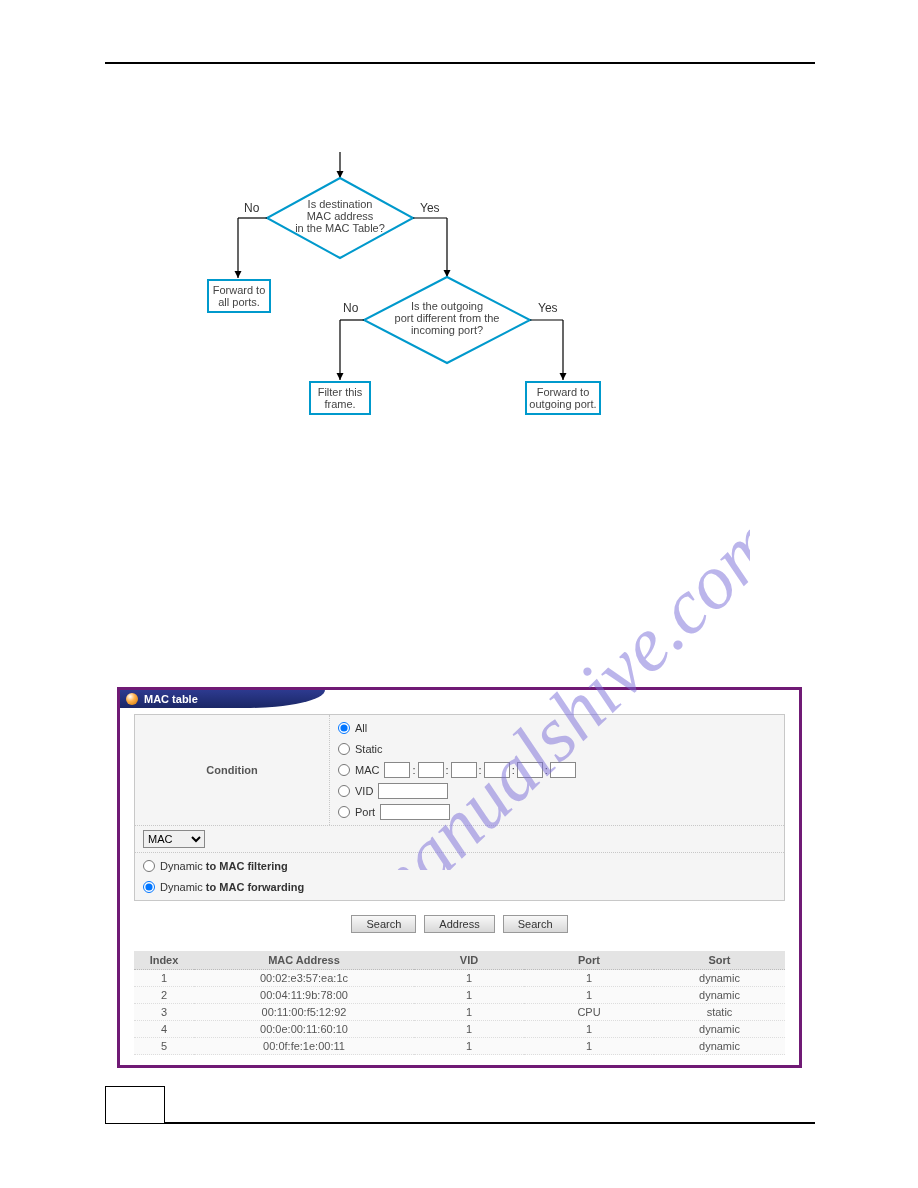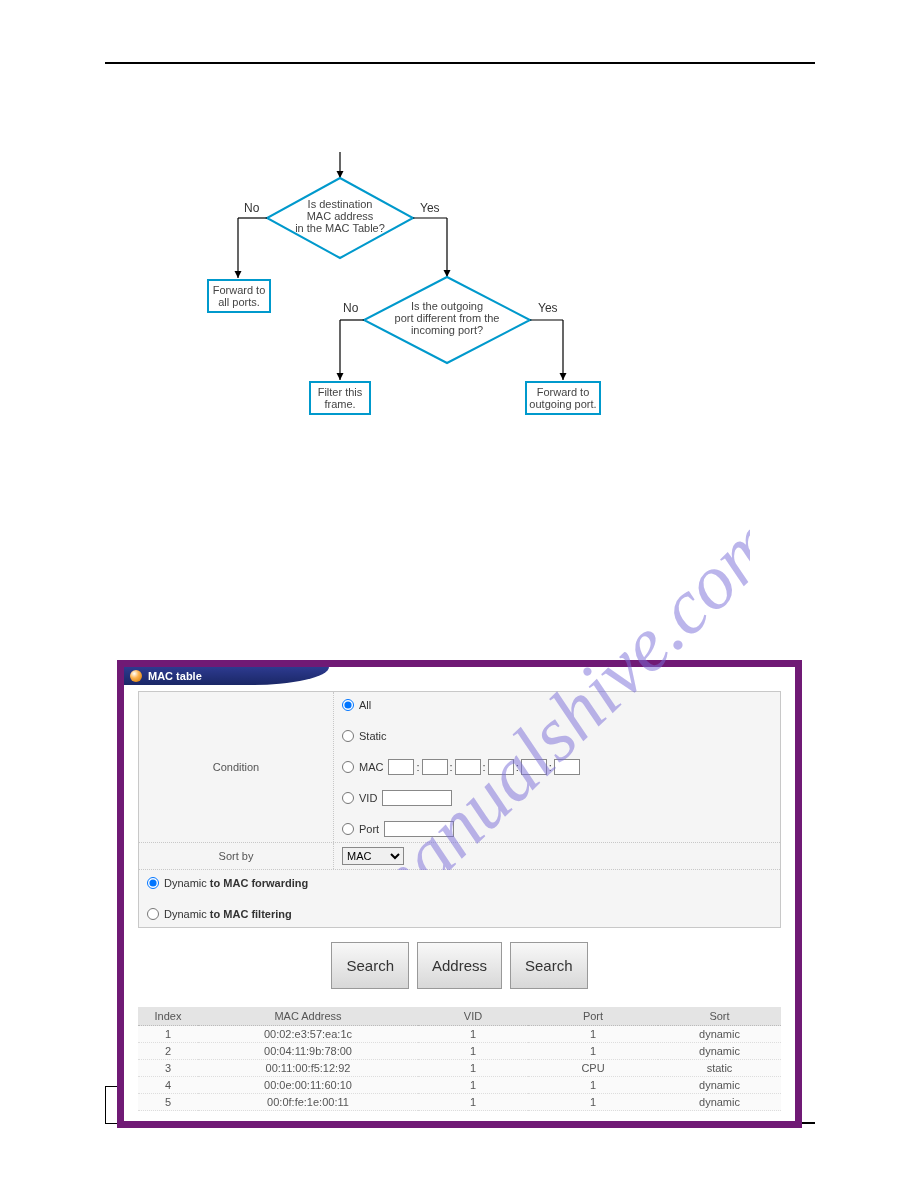--- a/index.html
+++ b/index.html
@@ -85,24 +85,24 @@
       font-family: 'Times New Roman', serif;
       font-style: italic;
       font-size: 78px;
       fill: #7a6dd8;
       opacity: 0.5;
     }
 
     
     .panel {
       position: absolute;
-      top: 660px;
+      top: 687px;
       left: 117px;
       width: 685px;
-      border: 7px solid #701a75;
+      border: 3px solid #701a75;
       background: #fff;
       font-family: Arial, sans-serif;
       font-size: 11px;
       color: #333;
     }
     .panel-header {
       background: linear-gradient(to bottom, #2d3a8f 0%, #1a2766 100%);
       height: 18px;
       border-radius: 0 0 80px 0 / 0 0 18px 0;
       width: 205px;
@@ -133,31 +133,31 @@
       display: flex;
       border-bottom: 1px dotted #c8c8c8;
     }
     .form-row:last-child { border-bottom: none; }
     .form-label-cell {
       width: 195px;
       text-align: center;
       display: flex;
       align-items: center;
       justify-content: center;
-      font-weight: normal;
+      font-weight: bold;
       color: #555;
       border-right: 1px dotted #c8c8c8;
       padding: 4px 0;
     }
     .form-value-cell {
       flex: 1;
       padding: 4px 8px;
       display: flex;
       flex-direction: column;
-      gap: 13px;
+      gap: 3px;
     }
     .radio-line {
       display: flex;
       align-items: center;
       gap: 5px;
       height: 18px;
     }
     .radio-line input[type="radio"] {
       width: 12px;
       height: 12px;
@@ -187,32 +187,32 @@
     }
     .button-row {
       display: flex;
       justify-content: center;
       gap: 8px;
       padding: 14px 0 18px 0;
     }
     .btn {
       background: linear-gradient(to bottom, #f8f8f8, #d8d8d8);
       border: 1px solid #999;
-      padding: 14px 14px;
-      font-size: 15px;
+      padding: 2px 14px;
+      font-size: 11px;
       color: #333;
       cursor: pointer;
     }
     .result-table {
       width: 100%;
       border-collapse: collapse;
     }
     .result-table th {
       background: #e4e4e4;
-      font-weight: normal;
+      font-weight: bold;
       color: #555;
       font-size: 11px;
       padding: 3px 4px;
       text-align: center;
       border-bottom: 1px dotted #bbb;
     }
     .result-table td {
       text-align: center;
       font-size: 11px;
       color: #555;
@@ -319,37 +319,36 @@
           </label>
           <label class="radio-line">
             <input type="radio" name="cond" style="">
             <span>Port</span>
             <input type="text" class="port-input" style="">
           </label>
         </div>
       </div>
 
       <div class="form-row">
-        <div class="form-label-cell">Sort by</div>
         <div class="form-value-cell" style="flex-direction:row; align-items:center;">
           <select class="sortby-select">
             <option>MAC</option>
           </select>
         </div>
       </div>
 
       <div class="form-row">
         <div class="form-value-cell">
           <label class="radio-line">
+            <input type="radio" name="tt" style="">
+            <span>Dynamic <b>to MAC filtering</b></span>
+          </label>
+          <label class="radio-line">
             <input type="radio" name="tt" checked="" style="">
             <span>Dynamic <b>to MAC forwarding</b></span>
-          </label>
-          <label class="radio-line">
-            <input type="radio" name="tt" style="">
-            <span>Dynamic <b>to MAC filtering</b></span>
           </label>
         </div>
       </div>
     </div>
 
     <div class="button-row">
       <button class="btn">Search</button>
       <button class="btn">Address</button>
       <button class="btn">Search</button>
     </div>

